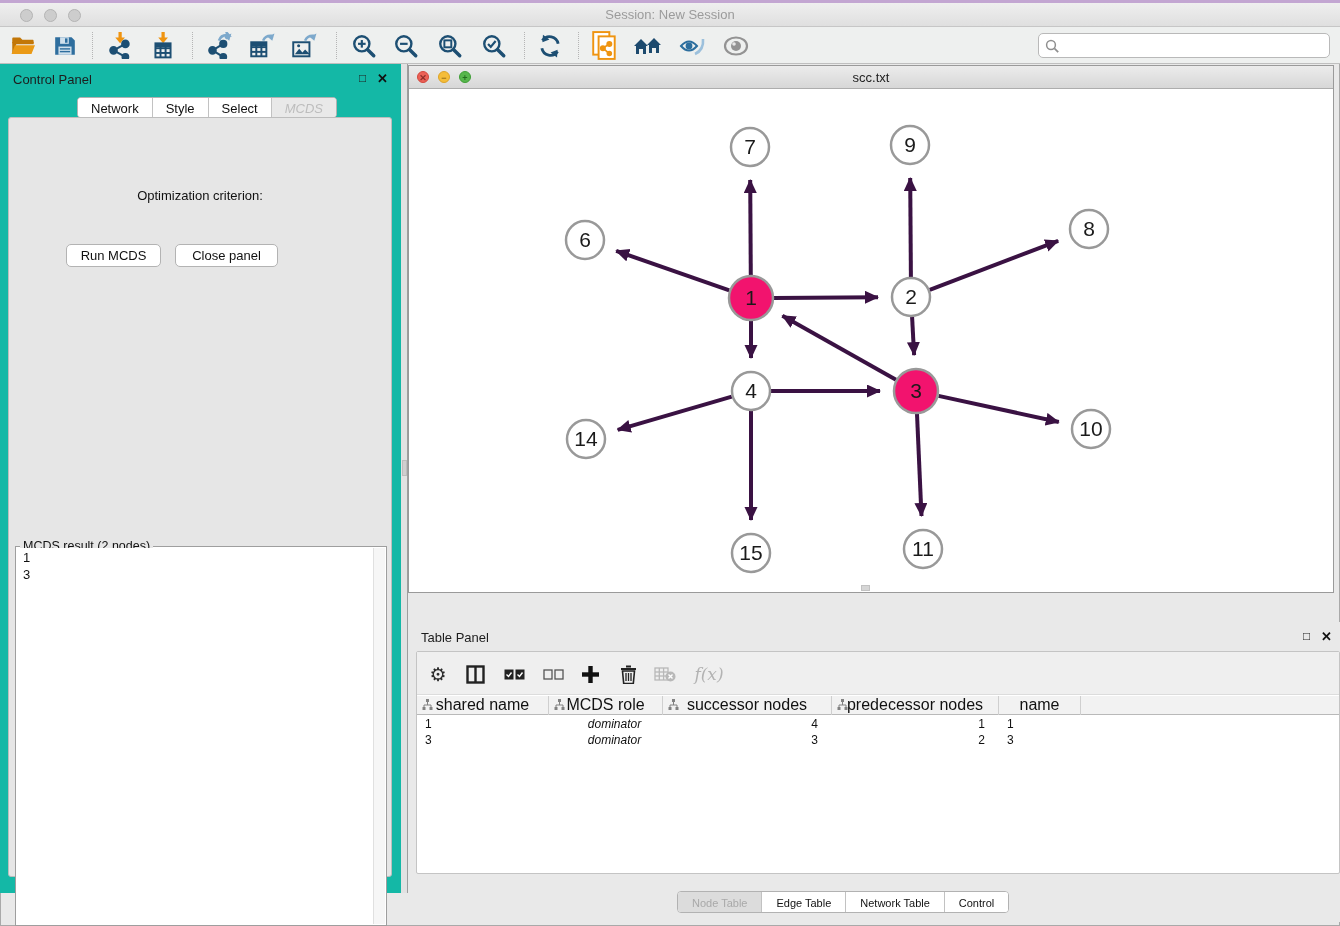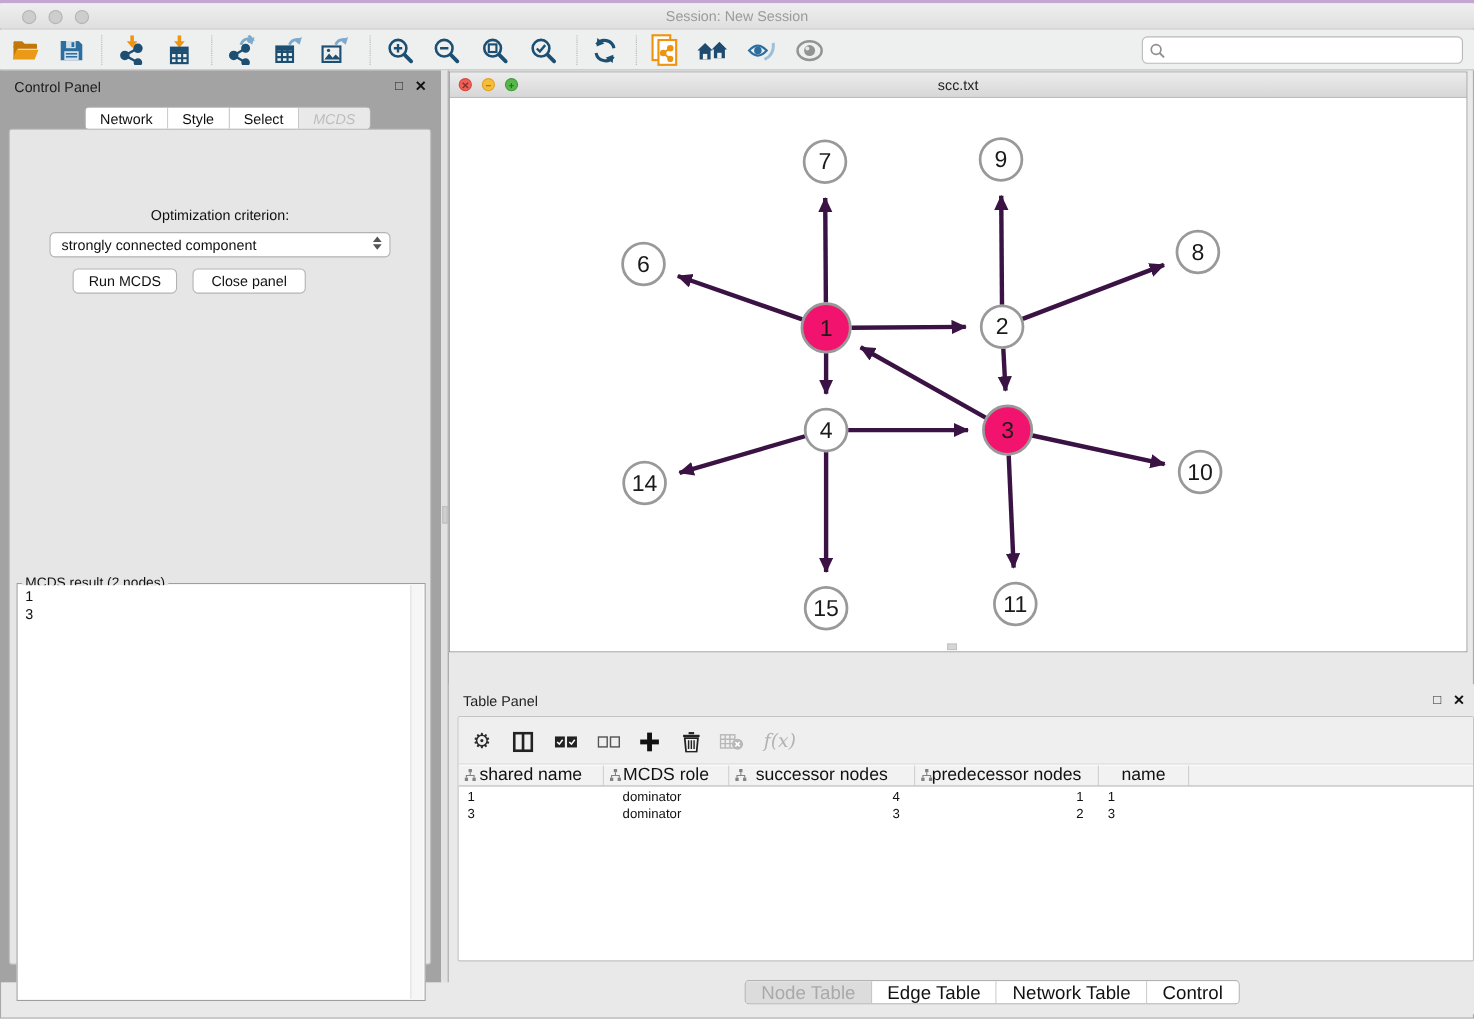--- a/index.html
+++ b/index.html
@@ -25,21 +25,21 @@
   .tbtn { position:absolute; top:3px; width:40px; height:31px; display:flex;
     align-items:center; justify-content:center; cursor:default; }
   .tsep { position:absolute; top:5px; width:0; height:27px; border-left:1px dotted #b5b5b5; }
   .searchbox { position:absolute; left:1038px; top:6px; width:292px; height:25px;
     background:#fff; border:1px solid #b9b9b9; border-radius:5px; }
   .searchbox svg { position:absolute; left:6px; top:5px; }
   .searchbox input { position:absolute; left:24px; top:1px; width:260px; height:21px;
     border:none; outline:none; font-size:13px; background:transparent; }
 
   
-  .control-panel { position:absolute; left:0; top:64px; width:401px; height:829px; background:#a3a3a3; }
+  .control-panel { position:absolute; left:0; top:64px; width:401px; height:829px; background:#14b8a6; }
   .panel-hrow { position:absolute; left:0; top:0; width:100%; height:30px; }
   .panel-title { position:absolute; left:13px; top:8px; font-size:13px; color:#1d1d1d; }
   .float-ic { position:absolute; font-size:12px; color:#222; top:7px; }
   .close-ic { position:absolute; font-weight:bold; font-size:13px; color:#111; top:7px; }
 
   .ctabs { position:absolute; left:77px; top:33px; height:21px; display:flex;
     border:1px solid #b2b2b2; border-radius:4px; overflow:hidden; background:#fff; }
   .ctab { padding:2px 13px; font-size:13px; color:#111; background:#fff;
     border-right:1px solid #c2c2c2; line-height:17px; }
   .ctab:last-child { border-right:none;font-style:italic; }
@@ -50,21 +50,21 @@
   .opt-label { position:absolute; left:0; width:100%; top:70px; text-align:center; font-size:13px; color:#111; }
   .dropdown { position:absolute; left:36px; top:93px; width:310px; height:23px; background:#fff;
     border:1px solid #b3b3b3; border-radius:5px; font-size:13px; color:#111; }
   .dropdown .dval { position:absolute; left:10px; top:3px; }
   .dd-arrows { position:absolute; right:7px; top:3px; display:flex; flex-direction:column; gap:2px; }
   .dd-arrows i { display:block; width:0; height:0; border-left:4px solid transparent; border-right:4px solid transparent; }
   .dd-up { border-bottom:5px solid #555; }
   .dd-down { border-top:5px solid #555; }
   .cbtn { position:absolute; top:126px; height:23px; background:#fff; border:1px solid #b3b3b3;
     border-radius:5px; font-size:13px; color:#111; text-align:center; line-height:21px; }
-  .result-fs { position:absolute; left:6px; top:412px; width:372px; height:380px;
+  .result-fs { position:absolute; left:6px; top:428px; width:372px; height:380px;
     border:1px solid #9e9e9e; background:#fff; }
   .result-legend { position:absolute; left:4px; top:-8px; background:#e6e6e6; padding:0 3px;
     font-size:12.5px; color:#111; }
   .result-area { position:absolute; inset:1px; background:#fff; }
   .result-line { font-size:13px; color:#111; padding:2px 6px 0 6px; line-height:15px; }
   .vscroll { position:absolute; right:0; top:0; width:12px; height:100%;
     background:#f6f6f6; border-left:1px solid #e0e0e0; }
 
   .v-splitter { position:absolute; left:401px; top:64px; width:7px; height:829px; background:#e2e2e2;
     border-right:1px solid #9e9e9e; }
@@ -100,25 +100,25 @@
   .fx-glyph { font-family:"DejaVu Serif", serif; font-style:italic; font-size:17px; color:#b3b3b3; }
   .thead { position:absolute; left:0; top:44px; width:100%; height:19px; display:flex;
     background:#f2f2f2; border-bottom:1px solid #b9b9b9; }
   .th { position:relative; height:19px; border-right:1px solid #cfcfcf;
     font-size:16px; color:#111; text-align:center; line-height:18px; }
   .th svg { position:absolute; left:5px; top:3px; }
   .th-fill { flex:1; border-right:none; }
   .trow { position:absolute; left:0; width:100%; height:16px; display:flex; font-size:12px; color:#111; }
   .td { height:16px; line-height:16px; }
   .td.l { padding-left:8px; text-align:left; }
-  .td.l2 { padding-left:17px; text-align:left; }
+  .td.l2 { padding-left:17px; text-align:center;font-style:italic; }
   .td.r { padding-right:14px; text-align:right; }
   .ttabs { position:absolute; left:269px; top:269px; height:22px; display:flex;
     border:1px solid #b2b2b2; border-radius:4px; overflow:hidden; background:#fff; }
-  .ttab { padding:3px 14px; font-size:17px; color:#111; background:#fff;
+  .ttab { padding:3px 14px; font-size:11px; color:#111; background:#fff;
     border-right:1px solid #c2c2c2; line-height:16px; }
   .ttab:last-child { border-right:none; }
   .ttab.sel { background:#dcdcdc; color:#a9a9a9; }
 
   
   .statusbar { position:absolute; left:0; top:893px; width:1340px; height:33px;
     background:#ececec; border-top:1px solid #bdbdbd; }
   .sb-left { position:absolute; left:12px; top:5px; width:28px; height:23px; background:#f7f7f7;
     border:1px solid #b9b9b9; display:flex; align-items:center; justify-content:center; }
   .memory-btn { position:absolute; right:10px; top:5px; height:23px; padding:0 10px 0 8px;
@@ -321,27 +321,20 @@
       <span class="close-ic" style="left:377px">✕</span>
     </div>
     <div class="ctabs">
       <span class="ctab">Network</span>
       <span class="ctab">Style</span>
       <span class="ctab">Select</span>
       <span class="ctab sel">MCDS</span>
     </div>
     <div class="cp-content">
       <div class="opt-label">Optimization criterion:</div>
-      <div class="dropdown">
-        <span class="dval">strongly connected component</span>
-        <span class="dd-arrows">
-            <i class="dd-up"></i>
-            <i class="dd-down"></i>
-          </span>
-      </div>
       <div class="cbtn" style="left:57px; width:95px">Run MCDS</div>
       <div class="cbtn" style="left:166px; width:103px">Close panel</div>
 
       <div class="result-fs">
         <span class="result-legend">MCDS result (2 nodes)</span>
         <div class="result-area">
           <div class="result-line">1</div>
           <div class="result-line">3</div>
           <div class="vscroll"></div>
         </div>

